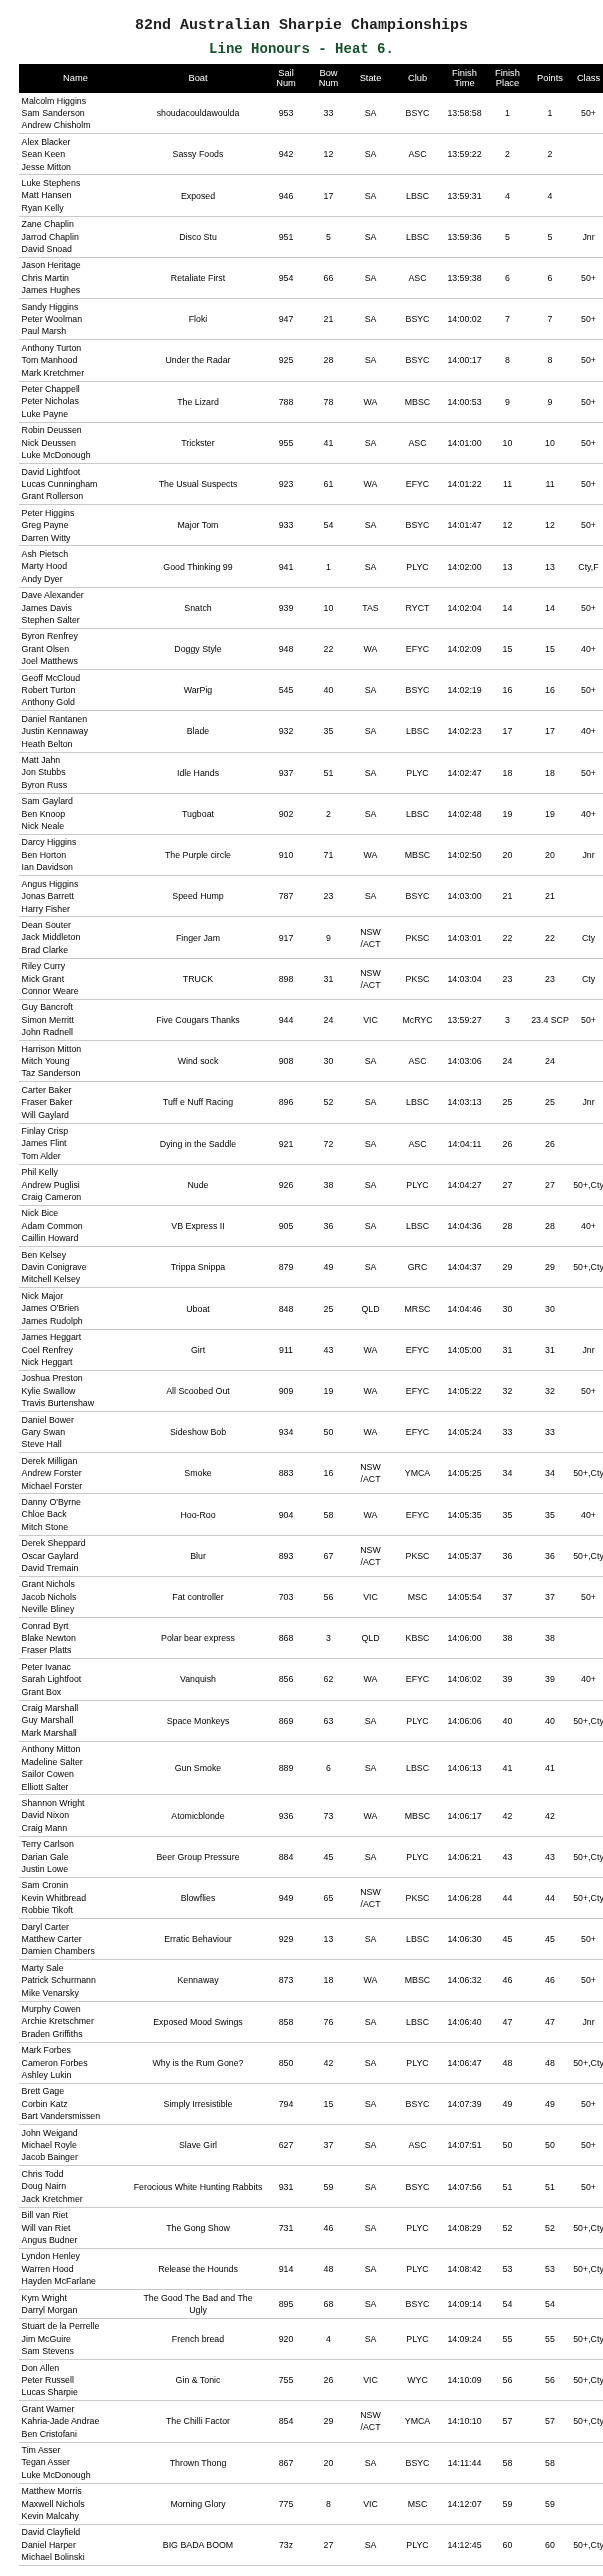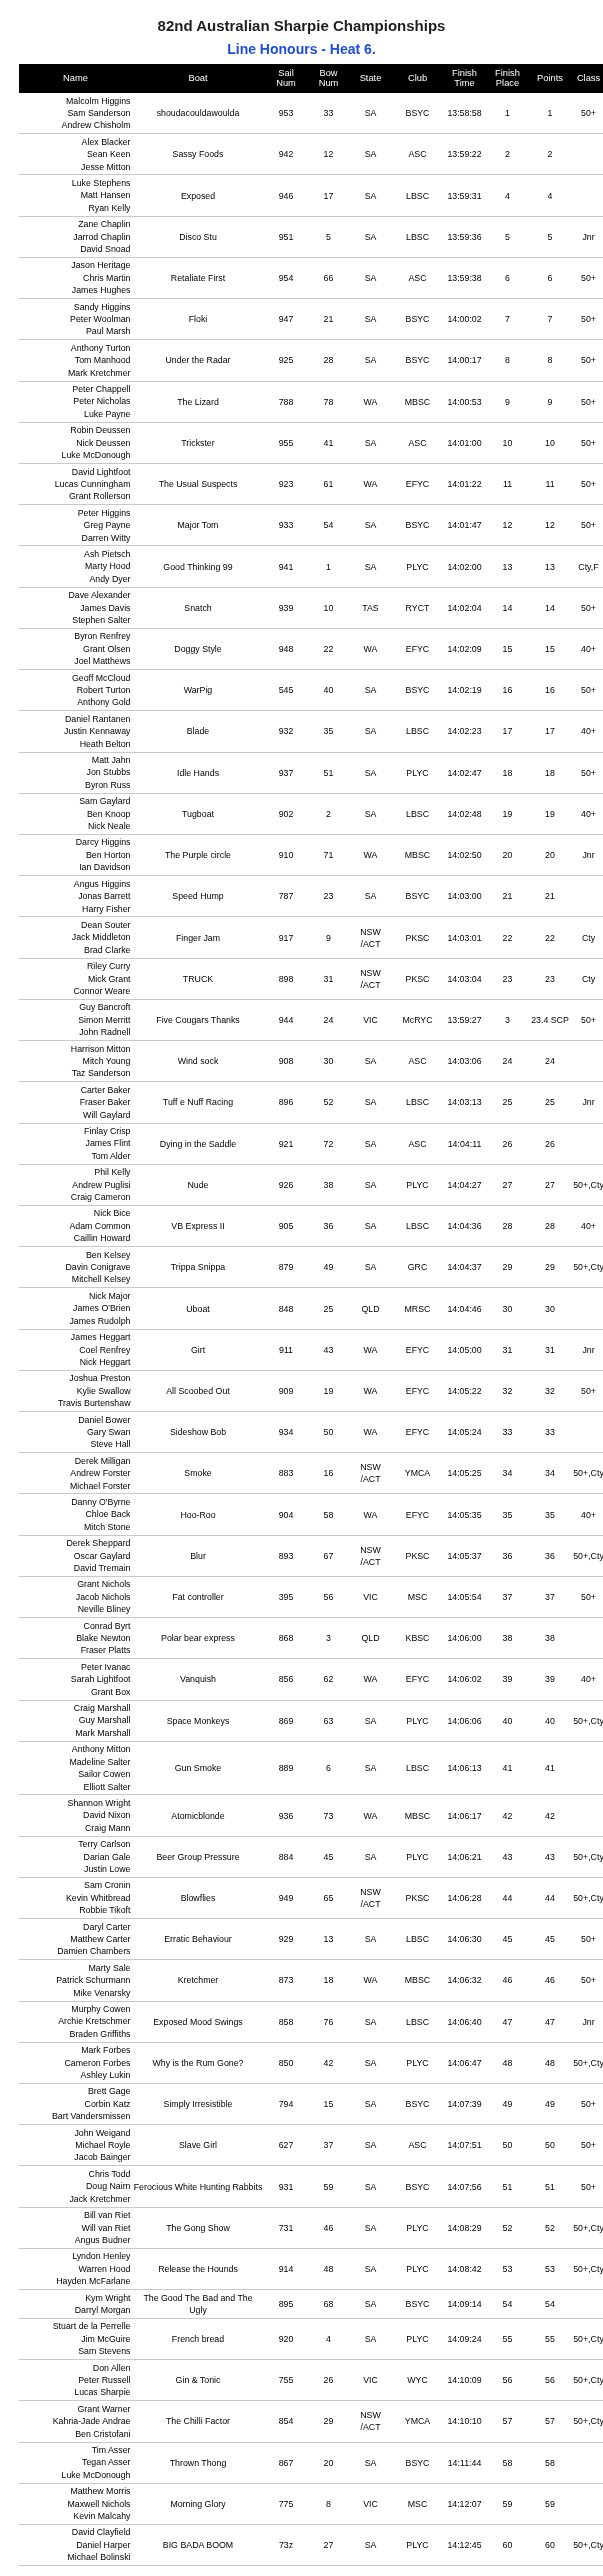--- a/index.html
+++ b/index.html
@@ -1,25 +1,25 @@
 <!DOCTYPE html>
 <html style="font-size:8.2px"><head>
 <meta charset="utf-8">
 <style>
   html,body { margin:0; padding:0; background:#ffffff; }
   body {
     width:603px;
     font-family:"Liberation Sans", sans-serif;
     color:#111;
   }
-  .title-block { text-align:center; padding-top:13.4px; }
+  .title-block { text-align:center; padding-top:13.4px;font-family:Liberation Mono, monospace; }
   .title-line1, .title-line2 {
     font-size:15px; font-weight:bold; color:#1f1f1f; margin:4.1px 0;
   }
-  .title-line3 { font-size:14px; font-weight:bold; color:#1d4ed8; margin:6.2px 0 7.2px 0; }
+  .title-line3 { font-size:14px; font-weight:bold; color:#14532d; margin:6.2px 0 7.2px 0; }
 
   table.results {
     border-collapse:collapse;
     table-layout:fixed;
     width:569px;
     margin:3.1px 0 0 19px;
   }
   thead tr { background:#000; color:#fff; }
   th {
     font-weight:normal;
@@ -34,21 +34,21 @@
   tbody td {
     border-bottom:1px solid #c9c9c9;
     font-size:8.8px;
     text-align:center;
     vertical-align:middle;
     padding:1.5px 1.5px;
     white-space:pre-line;
     line-height:12px;
     color:#000;
   }
-  td.col-names { text-align:right; padding-left:2.6px; }
+  td.col-names { text-align:left; padding-left:2.6px; }
   .crew-name { line-height:12.4px; font-size:8.8px; }
   td.col-class { word-break:break-all; }
 
   
   .w-names {width:111px;} .w-boat {width:130px;} .w-sail {width:42px;}
   .w-bow {width:39px;} .w-state {width:41px;} .w-club {width:49px;}
   .w-ftime {width:41px;} .w-fplace {width:41px;} .w-points {width:40px;}
   .w-class {width:33px;}
 </style>
 </head>
@@ -511,21 +511,21 @@
 /ACT</td>
         <td class="col-club w-club">PKSC</td>
         <td class="col-finish_time w-ftime">14:05:37</td>
         <td class="col-finish_place w-fplace">36</td>
         <td class="col-points w-points">36</td>
         <td class="col-class w-class">50+,Cty</td>
       </tr>
       <tr>
         <td class="col-names w-names"><div class="crew-name">Grant Nichols</div><div class="crew-name">Jacob Nichols</div><div class="crew-name">Neville Bliney</div></td>
         <td class="col-boat w-boat">Fat controller</td>
-        <td class="col-sail w-sail">395</td>
+        <td class="col-sail w-sail">703</td>
         <td class="col-bow w-bow">56</td>
         <td class="col-state w-state">VIC</td>
         <td class="col-club w-club">MSC</td>
         <td class="col-finish_time w-ftime">14:05:54</td>
         <td class="col-finish_place w-fplace">37</td>
         <td class="col-points w-points">37</td>
         <td class="col-class w-class">50+</td>
       </tr>
       <tr>
         <td class="col-names w-names"><div class="crew-name">Conrad Byrt</div><div class="crew-name">Blake Newton</div><div class="crew-name">Fraser Platts</div></td>
@@ -619,21 +619,21 @@
         <td class="col-bow w-bow">13</td>
         <td class="col-state w-state">SA</td>
         <td class="col-club w-club">LBSC</td>
         <td class="col-finish_time w-ftime">14:06:30</td>
         <td class="col-finish_place w-fplace">45</td>
         <td class="col-points w-points">45</td>
         <td class="col-class w-class">50+</td>
       </tr>
       <tr>
         <td class="col-names w-names"><div class="crew-name">Marty Sale</div><div class="crew-name">Patrick Schurmann</div><div class="crew-name">Mike Venarsky</div></td>
-        <td class="col-boat w-boat">Kretchmer</td>
+        <td class="col-boat w-boat">Kennaway</td>
         <td class="col-sail w-sail">873</td>
         <td class="col-bow w-bow">18</td>
         <td class="col-state w-state">WA</td>
         <td class="col-club w-club">MBSC</td>
         <td class="col-finish_time w-ftime">14:06:32</td>
         <td class="col-finish_place w-fplace">46</td>
         <td class="col-points w-points">46</td>
         <td class="col-class w-class">50+</td>
       </tr>
       <tr>

